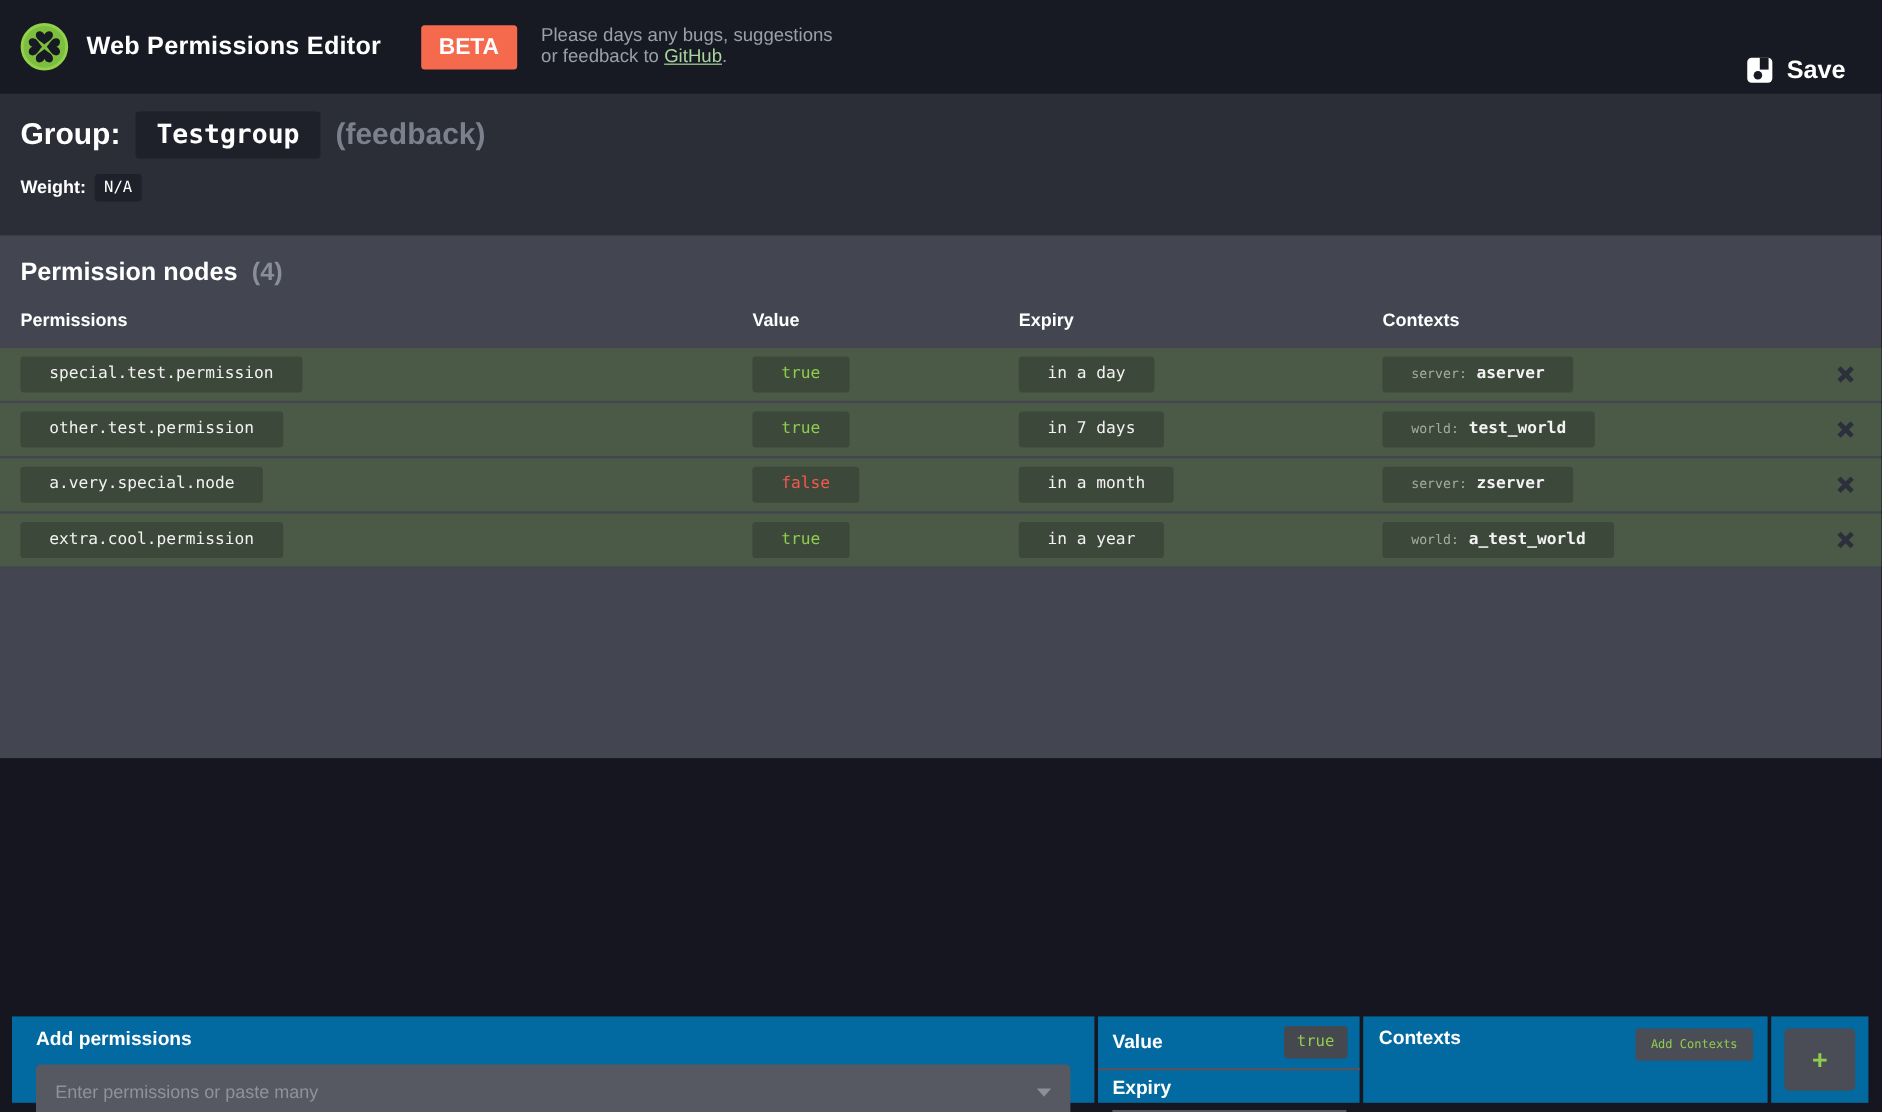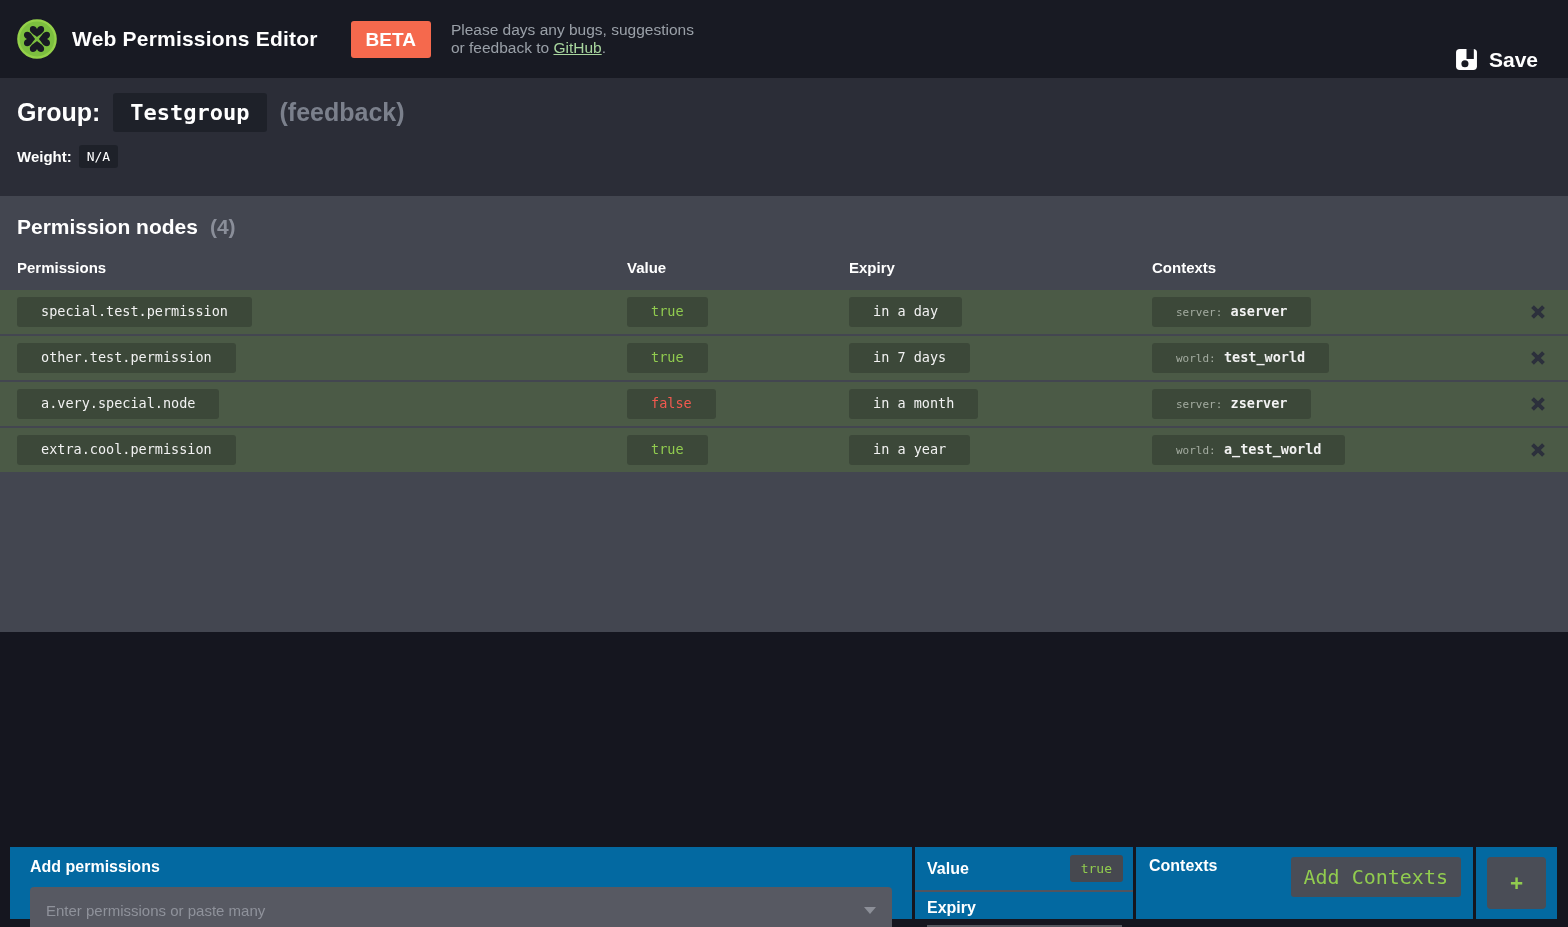--- a/index.html
+++ b/index.html
@@ -114,21 +114,21 @@
   .expiry-block { padding: 7px 11px 0 12px; }
   .expiry-input {
     width: 100%; margin-top: 8px; background: #56585f; border: none; border-radius: 0;
     font-family: Liberation Sans, sans-serif; font-size: 14px; color: #bfc1c7;
     padding: 18px 10px; outline: none;
   }
   .expiry-input::placeholder { color: #84868e; opacity: 1; }
 
   .panel-contexts { flex: 1 1 auto; padding: 10px 12px 0 13px; display: flex; justify-content: space-between; align-items: flex-start; }
   .add-contexts-btn {
-    font-family: "DejaVu Sans Mono", monospace; font-size: 20px; color: #91cc4f;
+    font-family: "DejaVu Sans Mono", monospace; font-size: 10px; color: #91cc4f;
     background: #4a4d56; border: none; border-radius: 3px; padding: 8px 13px; cursor: pointer;
   }
 
   .panel-plus { width: 81px; padding: 10px 11px; display: flex; }
   .plus-btn {
     flex: 1; background: #4a4d56; border: none; border-radius: 4px; cursor: pointer;
     color: #91cc4f; font-size: 21px; font-weight: bold; font-family: "DejaVu Sans Mono", monospace;
   }
 </style>
 </head>

